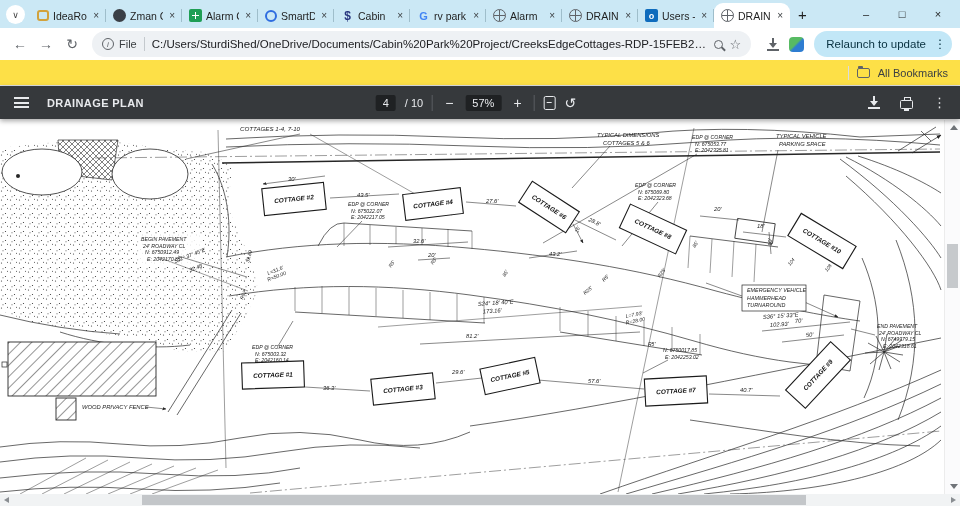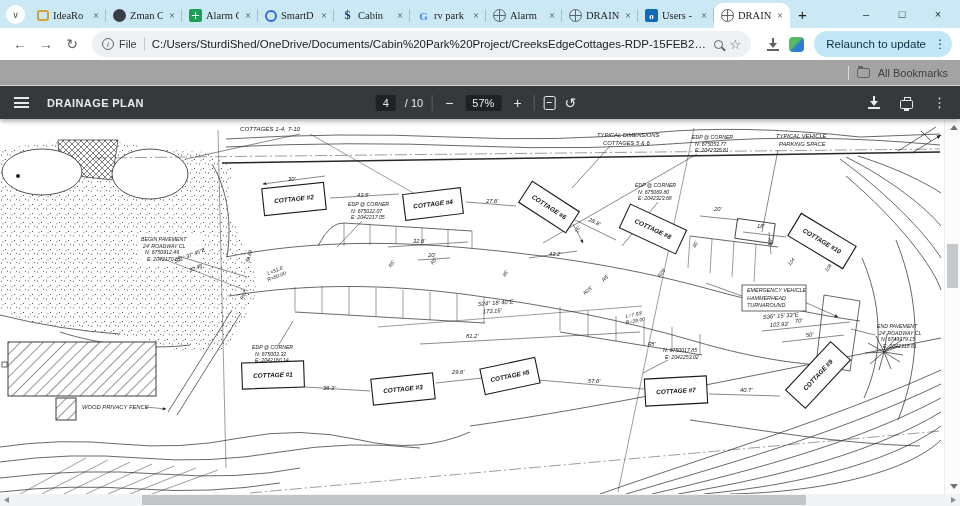--- a/index.html
+++ b/index.html
@@ -2,21 +2,21 @@
 <html><head>
 <meta charset="utf-8">
 <style>
   html,body{margin:0;padding:0;width:960px;height:506px;overflow:hidden;
     font-family:"Liberation Sans",sans-serif;background:#fff;}
   *{box-sizing:border-box;}
   
   .tabstrip{height:28px;background:#cbe8f5;display:flex;align-items:flex-end;padding:0 4px;}
   .tab-search{width:19px;height:19px;border-radius:50%;background:#fff;margin:0 5px 4px 2px;
     display:flex;align-items:center;justify-content:center;font-size:9px;color:#444;flex:none;}
-  .tabs{display:flex;align-items:flex-end;height:28px;font-family:Liberation Serif, serif;}
+  .tabs{display:flex;align-items:flex-end;height:28px;}
   .tab{width:76px;height:25px;display:flex;align-items:center;gap:4px;padding:0 5px 0 7px;
     font-size:10.5px;color:#1f1f1f;position:relative;flex:none;cursor:default;}
   .tab:not(.active):not(:last-child)::after{content:"";position:absolute;right:0;top:6px;height:13px;
     width:1px;background:#9fbecb;}
   .tab.active{background:#fff;border-radius:9px 9px 0 0;}
   .tab-title{flex:1;white-space:nowrap;overflow:hidden;}
   .tab-close{font-size:10px;color:#3c4043;padding:0 2px;}
   .fav{width:13px;height:13px;flex:none;display:flex;align-items:center;justify-content:center;
     font-size:10px;font-weight:bold;border-radius:3px;}
   .fi-chat{border:2px solid #d2a23c;border-radius:3px;width:12px;height:11px;}
@@ -55,21 +55,21 @@
   .dl-ic::before{content:"";position:absolute;left:5px;top:0;width:2px;height:6px;background:#5f6368;}
   .dl-ic::after{content:"";position:absolute;left:2px;top:5px;border-left:4px solid transparent;
     border-right:4px solid transparent;border-top:5px solid #5f6368;}
   .dl-ic i{position:absolute;bottom:0;left:0;width:12px;height:2px;background:#5f6368;}
   .ext-ic{width:15px;height:15px;border-radius:4px;flex:none;margin-right:8px;
     background:linear-gradient(135deg,#57bb63 0 45%,#2e7dd1 55% 100%);}
   .relaunch{height:26px;background:#c2e7f7;border-radius:14px;display:flex;align-items:center;
     gap:8px;padding:0 6px 0 12px;font-size:11.5px;color:#07303f;flex:none;}
   .relaunch .kebab{color:#07303f;font-size:12px;letter-spacing:0;}
   
-  .bookmarks{height:26px;background:#a3a3a3;display:flex;align-items:center;
+  .bookmarks{height:26px;background:#fde047;display:flex;align-items:center;
     justify-content:flex-end;padding:0 12px;gap:8px;border-bottom:1px solid #e0e3e6;}
   .bm-div{width:1px;height:14px;background:#dadce0;}
   .folder{width:13px;height:10px;border:1.2px solid #5f6368;border-radius:2px;position:relative;}
   .folder::before{content:"";position:absolute;top:-3px;left:0;width:5px;height:2px;
     background:#5f6368;border-radius:1px 1px 0 0;}
   .bm-label{font-size:11px;color:#3c4043;}
   
   .pdfbar{height:33px;background:#36393c;display:flex;align-items:center;padding:0 14px;
     color:#e8eaed;position:relative;box-shadow:0 2px 5px rgba(0,0,0,.35);z-index:5;}
   .burger{width:15px;height:11px;border-top:2px solid #e8eaed;border-bottom:2px solid #e8eaed;

